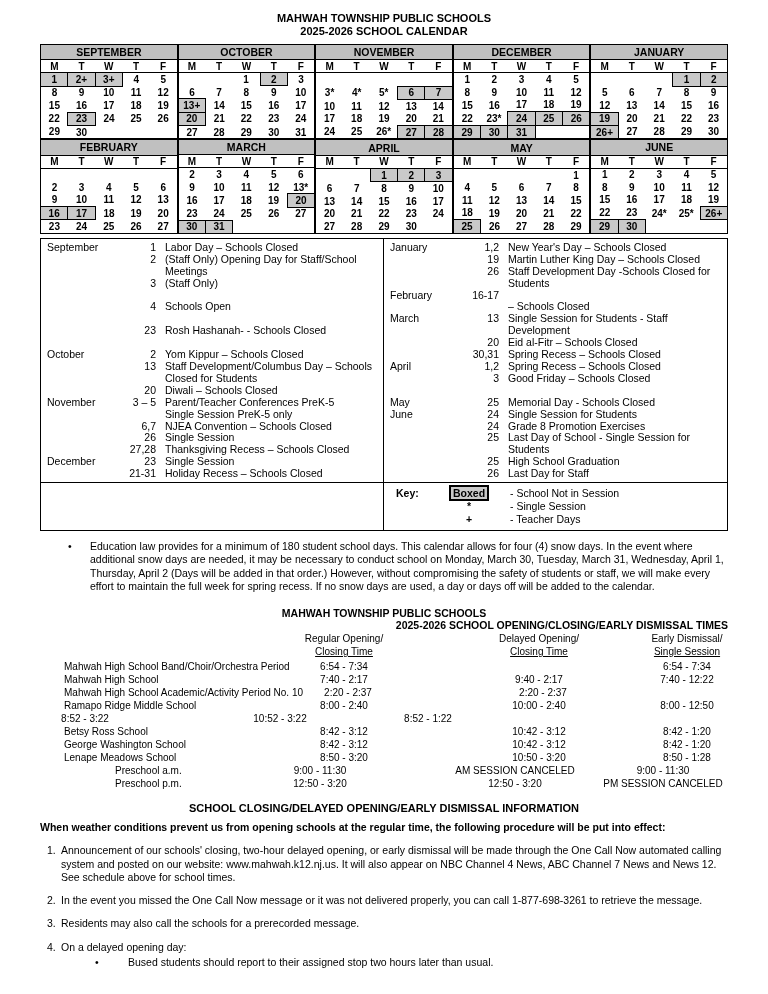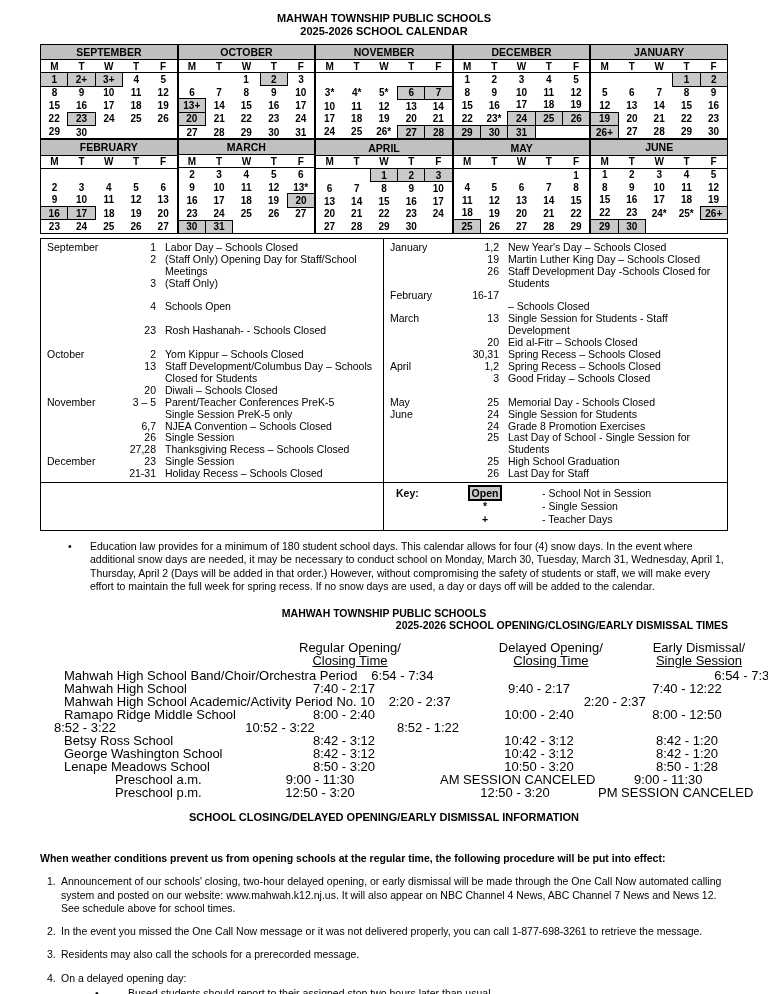--- a/index.html
+++ b/index.html
@@ -19,44 +19,44 @@
   .events{border:1.6px solid #000;margin-top:4px;font-size:10.5px;}
   .ev-top{display:flex;}
   .ev-bottom{display:flex;border-top:1px solid #000;}
   .ev-col{width:50%;box-sizing:border-box;padding:3px 2px 2px 6px;}
   .col-left{border-right:1px solid #000;}
   .ev-row{display:flex;line-height:11.9px;}
   .ev-m{flex:0 0 70px;}
   .ev-d{flex:0 0 48px;text-align:right;padding-right:9px;box-sizing:border-box;white-space:pre;}
   .ev-t{flex:1;}
   .key-area{padding-top:4px;padding-bottom:4px;}
-  .key-row{display:flex;line-height:13px;align-items:flex-start;gap:16px;}
+  .key-row{display:flex;line-height:13px;align-items:flex-start;}
   .key-label{flex:0 0 46px;padding-left:6px;font-weight:bold;}
   .key-sym{flex:0 0 54px;text-align:center;font-weight:bold;}
   .boxed-sym{border:2px solid #000;background:var(--box-fill,#c9c9c9);padding:0 2px;}
   .key-desc{flex:1;padding-left:14px;}
   
   .note{display:flex;margin-top:9px;font-size:10.5px;line-height:13.3px;}
   .note-bullet{flex:0 0 50px;padding-left:28px;box-sizing:border-box;}
   .note-text{flex:1;}
   
   .times-title1{text-align:center;font-weight:bold;font-size:10.5px;margin-top:14px;}
   .times-title2{text-align:right;font-weight:bold;font-size:10.5px;}
-  .times-table{margin-top:11px;font-size:13px;}
+  .times-table{margin-top:2px;font-size:10px;}
   .t-row{display:flex;line-height:13px;white-space:nowrap;}
   .t-head{line-height:12.5px;margin-bottom:2px;}
   .t-school{flex:0 0 235px;padding-left:24px;}
   .t-school.ind{padding-left:75px;box-sizing:border-box;}
   .t-reg{flex:0 0 90px;text-align:center;}
   .t-del{flex:0 0 150px;margin-left:75px;text-align:center;}
   .t-early{flex:0 0 130px;margin-left:8px;text-align:center;}
   .u{text-decoration:underline;}
   
   .closing-title{text-align:center;font-weight:bold;font-size:11px;margin-top:12px;}
-  .closing-intro{font-weight:bold;font-size:10.5px;margin-top:29px;line-height:13px;}
+  .closing-intro{font-weight:bold;font-size:10.5px;margin-top:7px;line-height:13px;}
   .closing-list{font-size:10.5px;}
   .ci-row{display:flex;margin-top:10px;line-height:13.3px;}
   .ci-num{flex:0 0 21px;padding-left:7px;box-sizing:border-box;}
   .ci-text{flex:1;}
   .ci-bullets{margin-top:2px;}
   .cib-row{display:flex;padding-left:55px;line-height:13.3px;margin-top:1px;}
   .cib-dot{flex:0 0 33px;}
   .cib-text{flex:1;}
 </style>
 </head>
@@ -755,21 +755,21 @@
             <span class="ev-d">26</span>
             <span class="ev-t">Last Day for Staff</span>
           </div>
         </div>
     </div>
     <div class="ev-bottom">
       <div class="ev-col col-left"></div>
       <div class="ev-col key-area">
           <div class="key-row">
             <span class="key-label">Key:</span>
-            <span class="key-sym"><span class="boxed-sym">Open</span></span>
+            <span class="key-sym"><span class="boxed-sym">Boxed</span></span>
             <span class="key-desc">- School Not in Session</span>
           </div>
           <div class="key-row">
             <span class="key-label"></span>
             <span class="key-sym">*</span>
             <span class="key-desc">- Single Session</span>
           </div>
           <div class="key-row">
             <span class="key-label"></span>
             <span class="key-sym">+</span>

